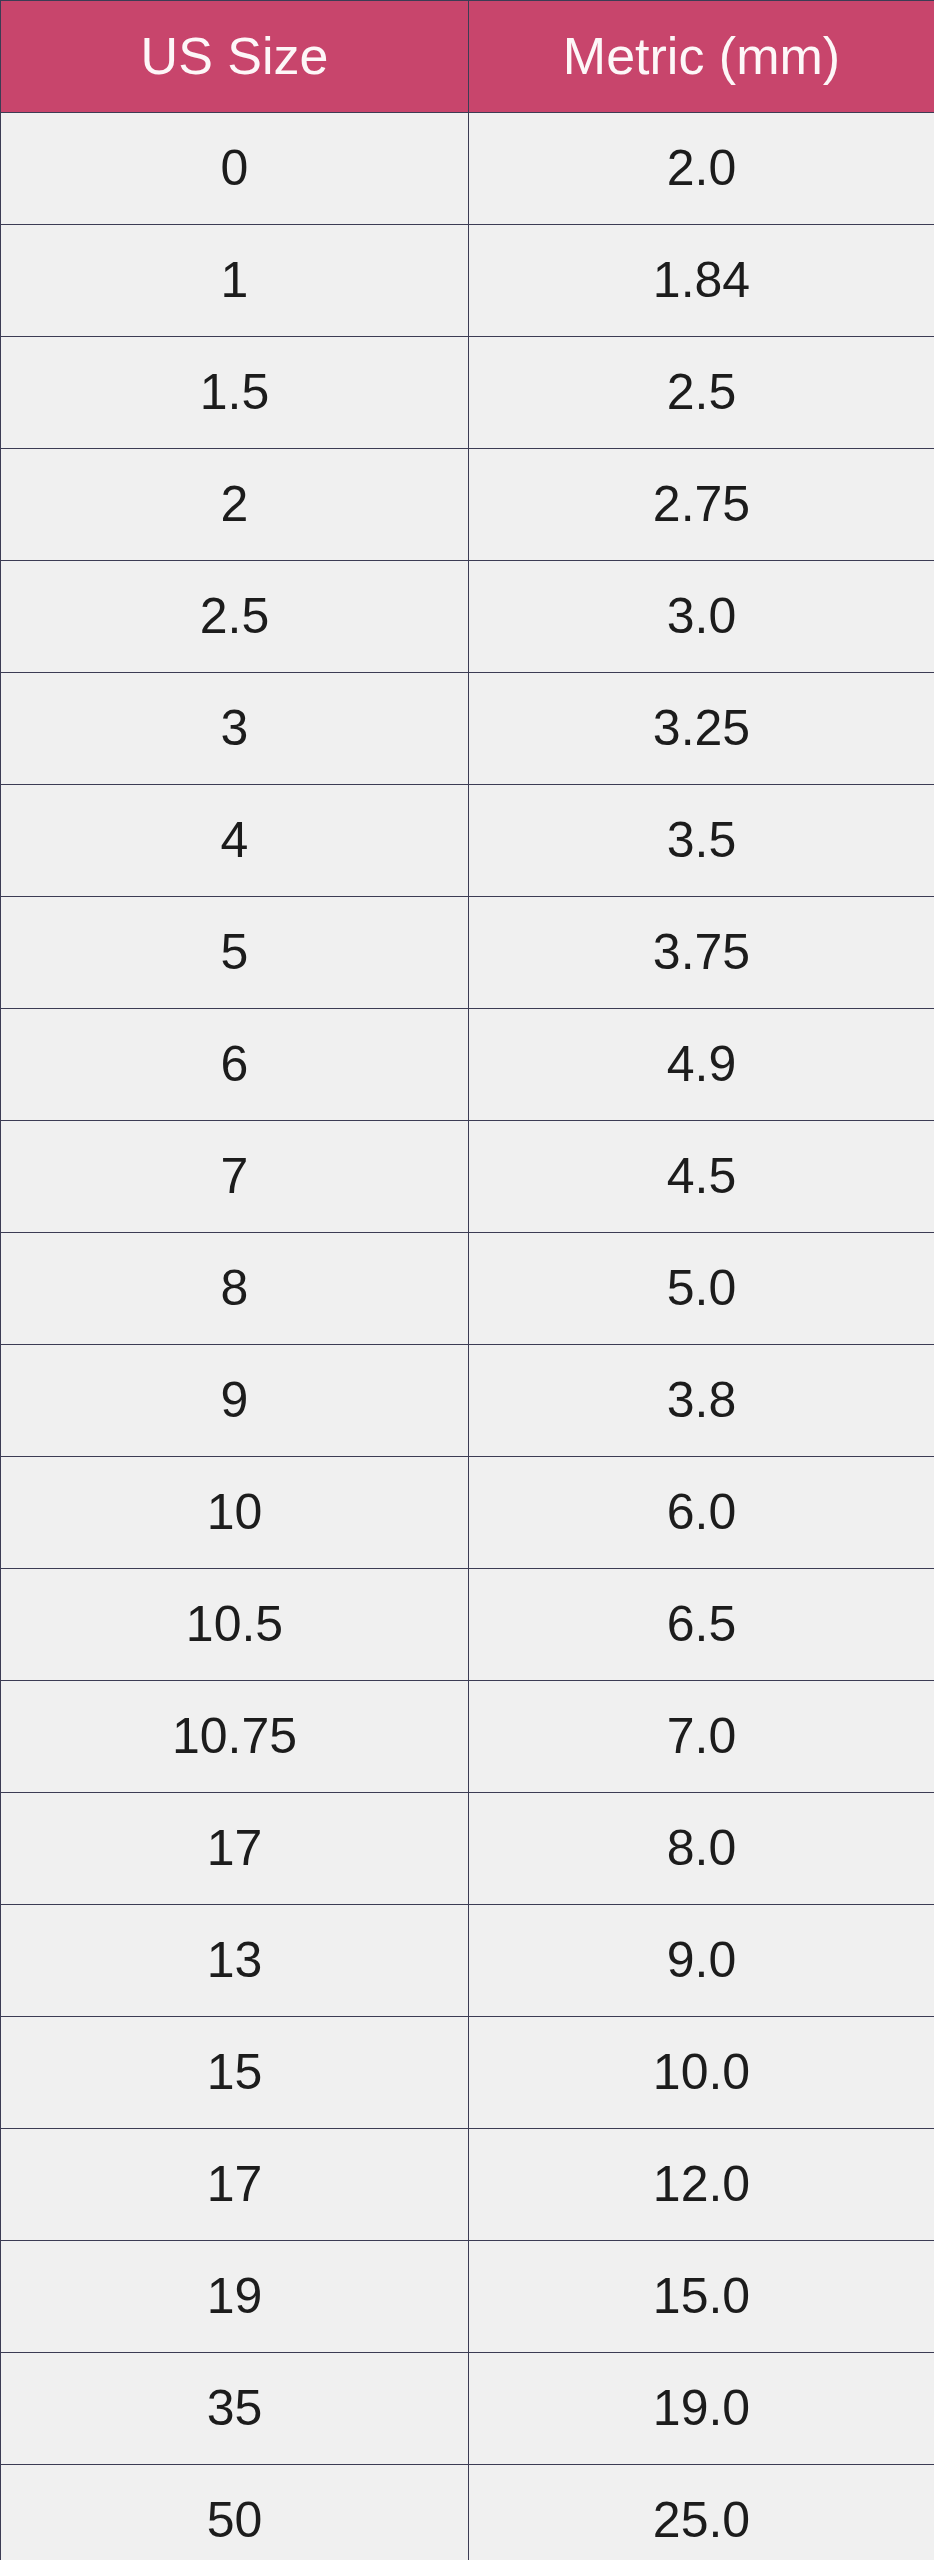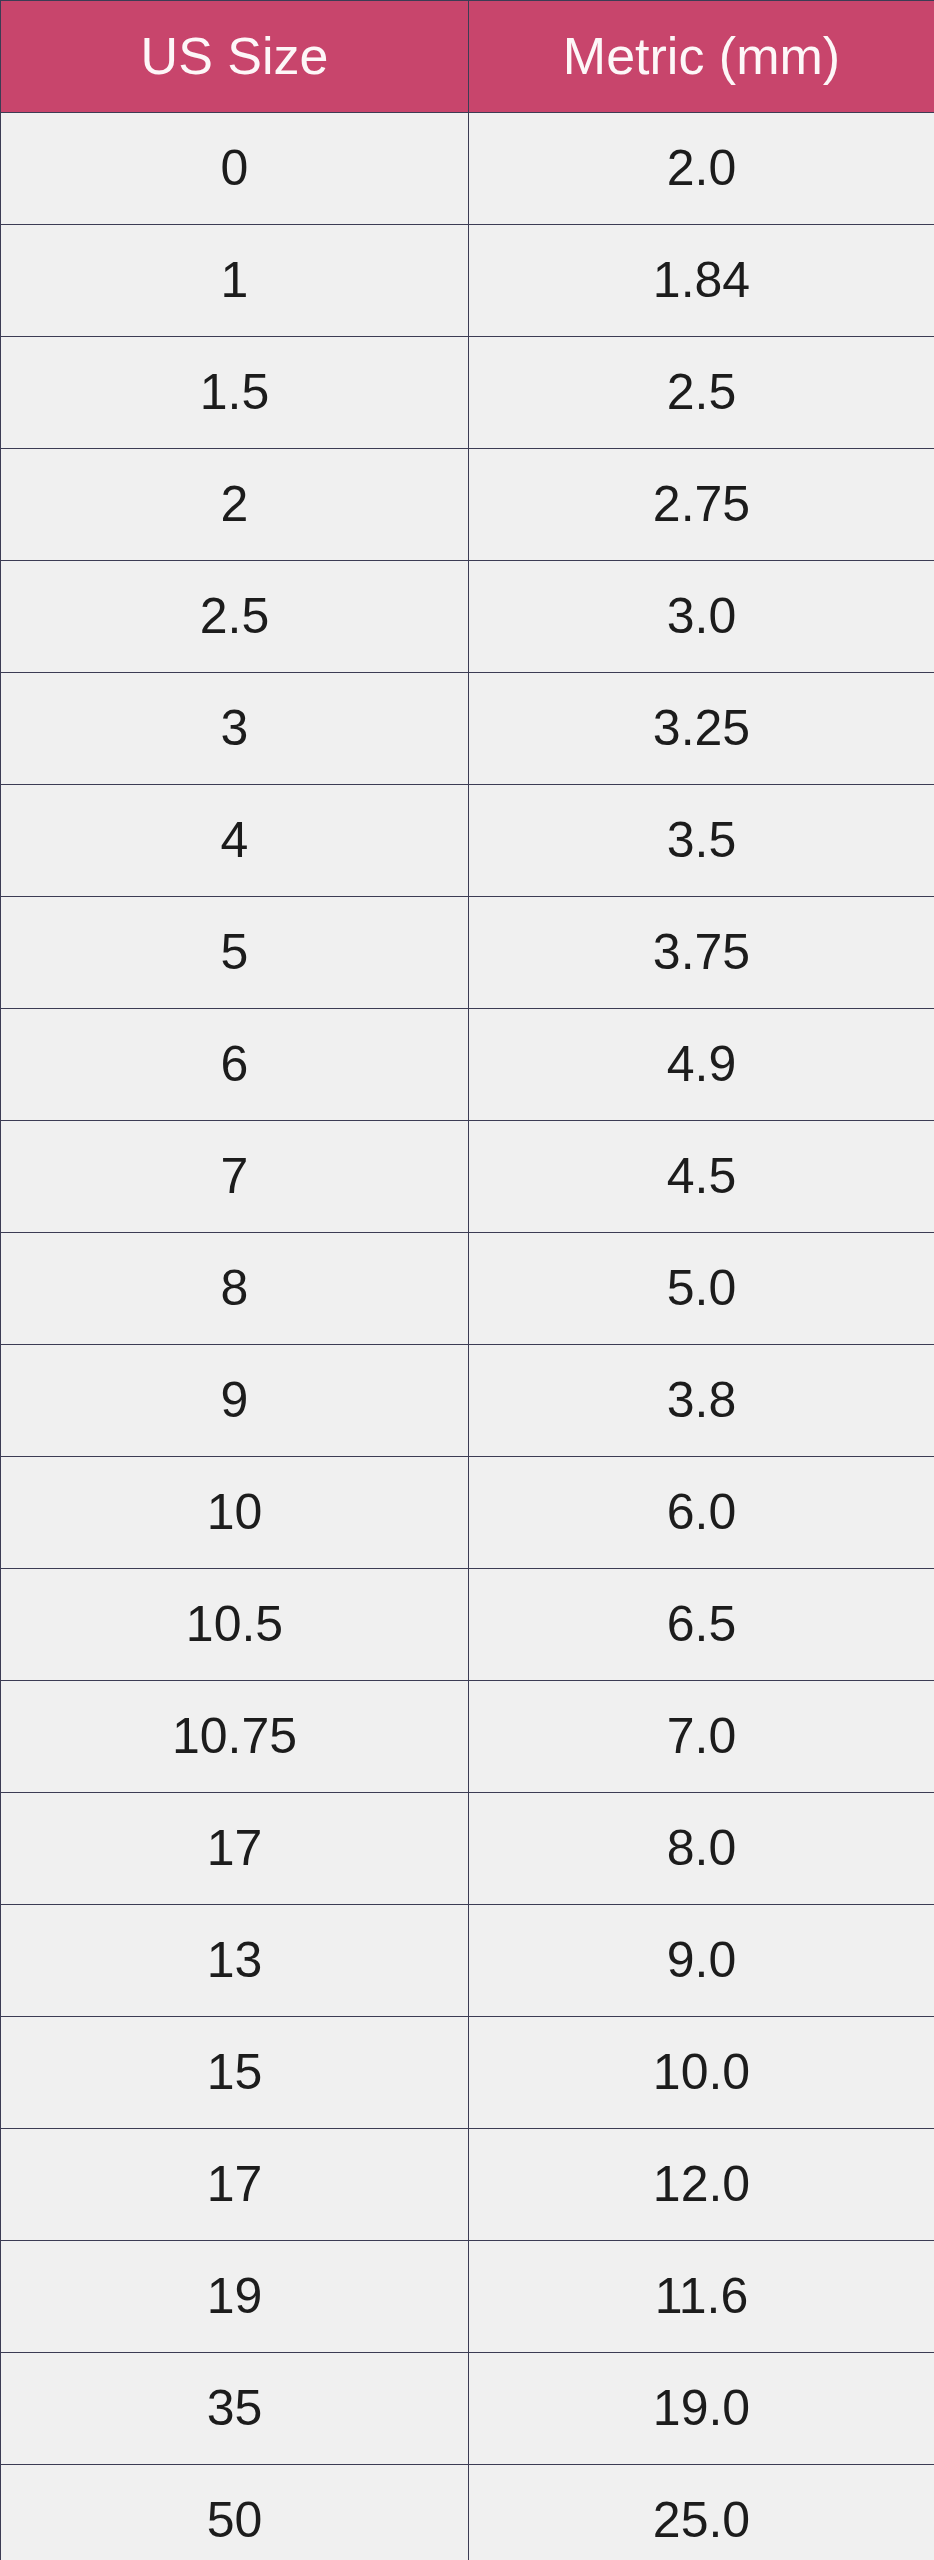--- a/index.html
+++ b/index.html
@@ -145,21 +145,21 @@
       <tr>
         <td>15</td>
         <td>10.0</td>
       </tr>
       <tr>
         <td>17</td>
         <td>12.0</td>
       </tr>
       <tr>
         <td>19</td>
-        <td>11.6</td>
+        <td>15.0</td>
       </tr>
       <tr>
         <td>35</td>
         <td>19.0</td>
       </tr>
       <tr>
         <td>50</td>
         <td>25.0</td>
       </tr>
     </tbody>

